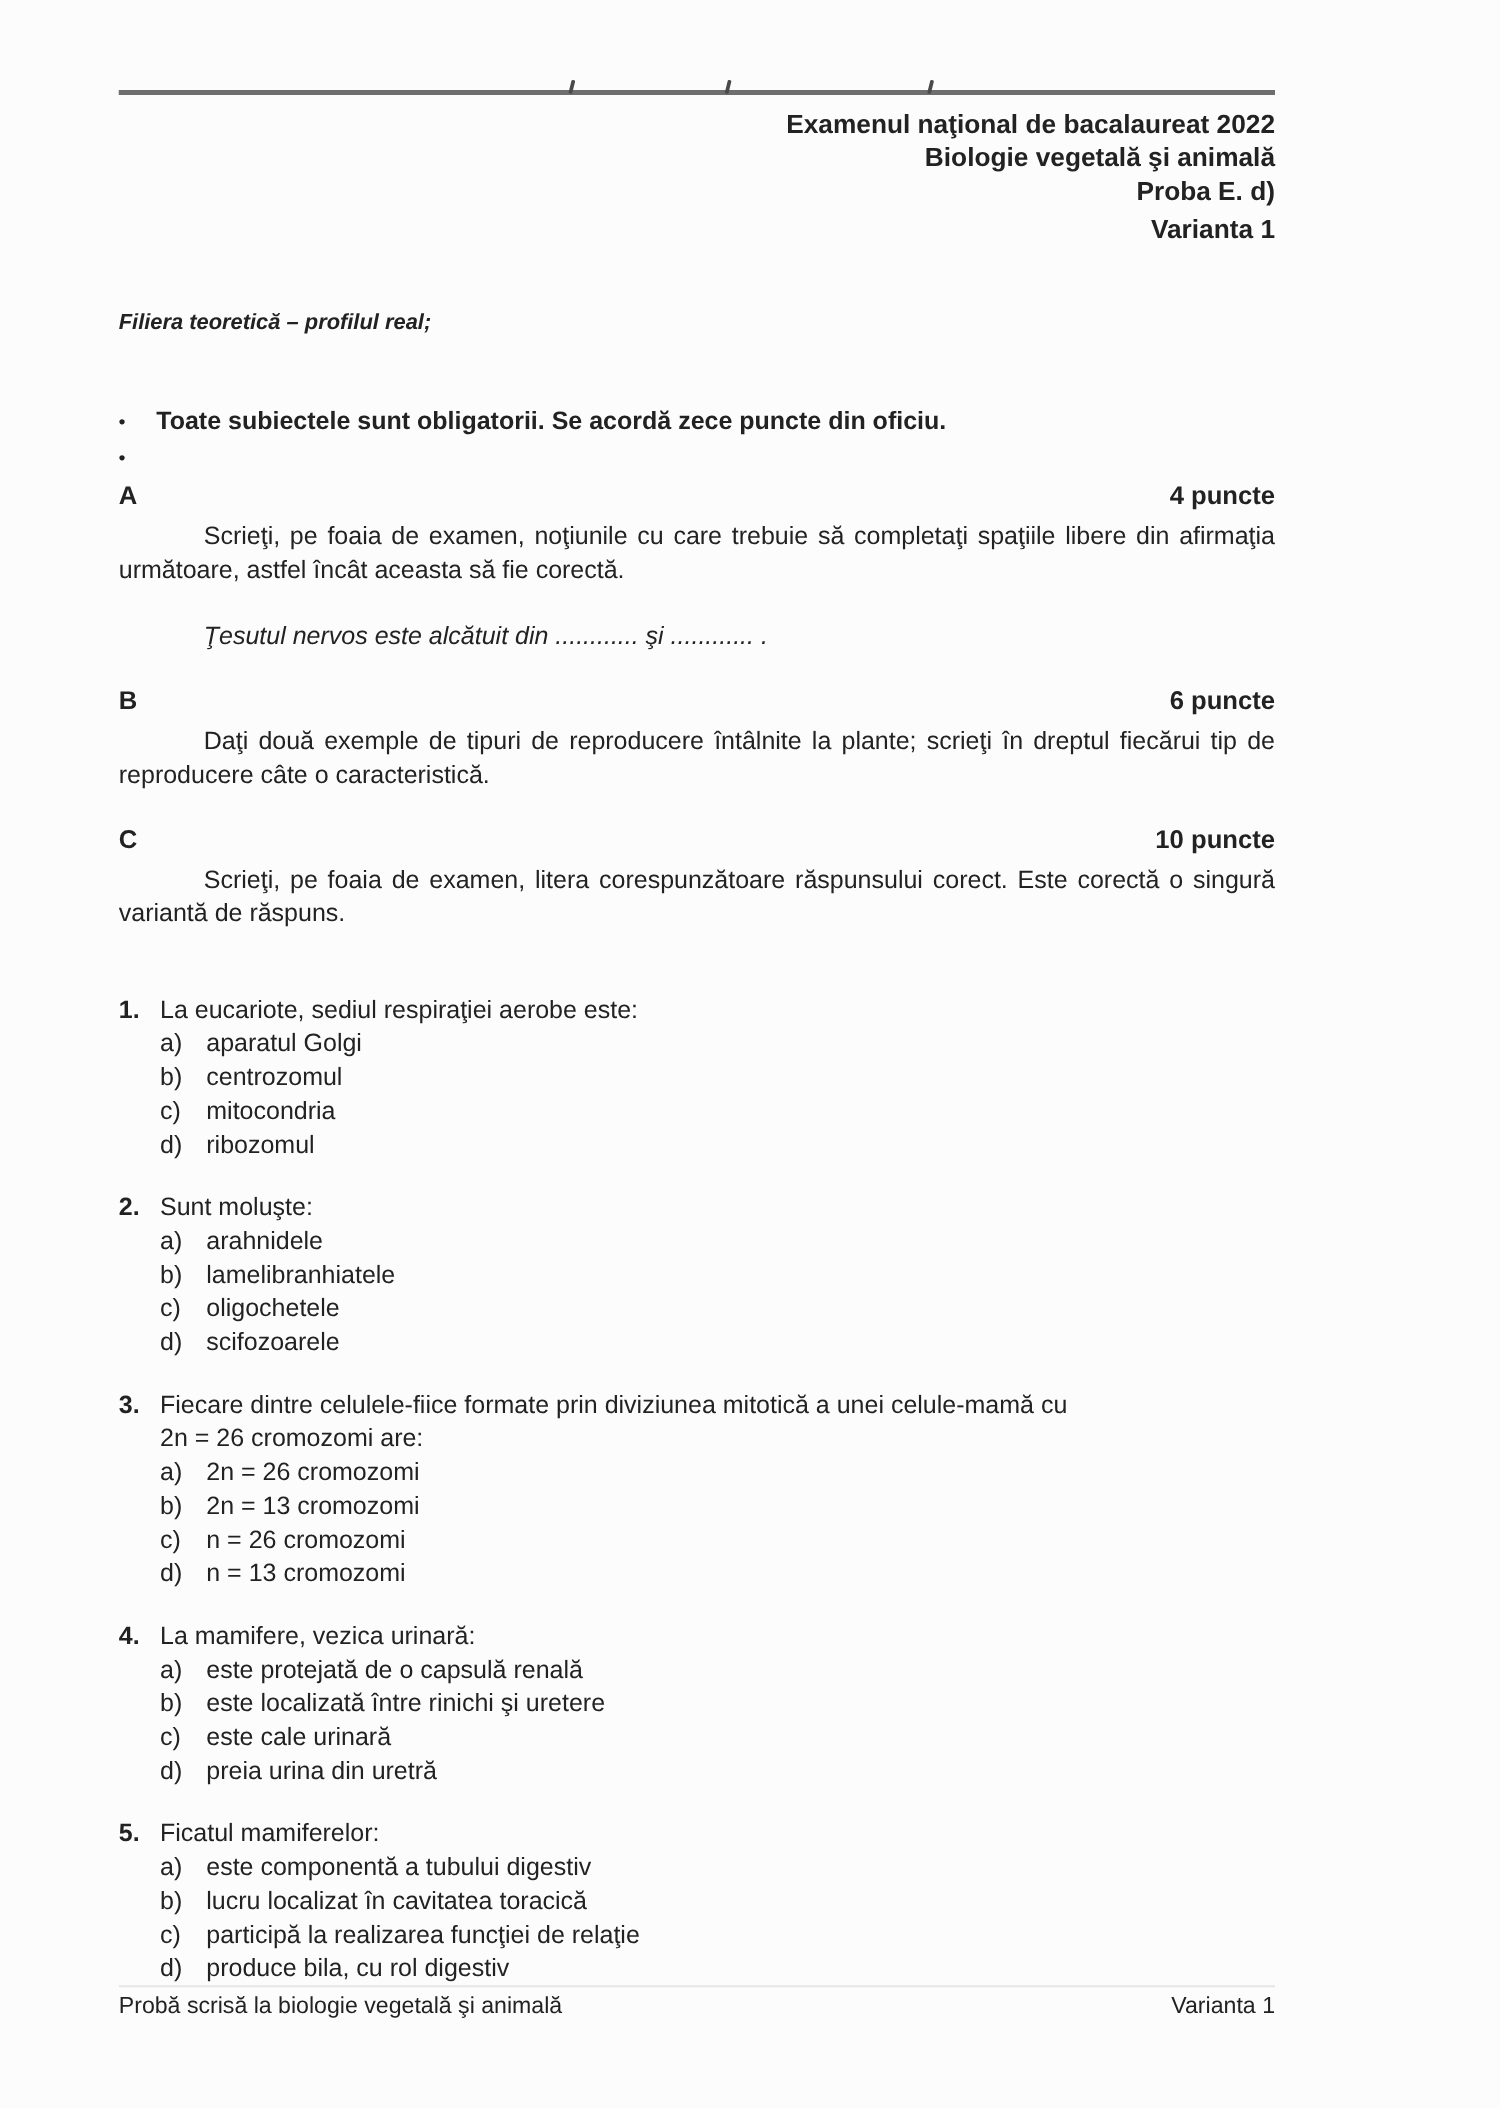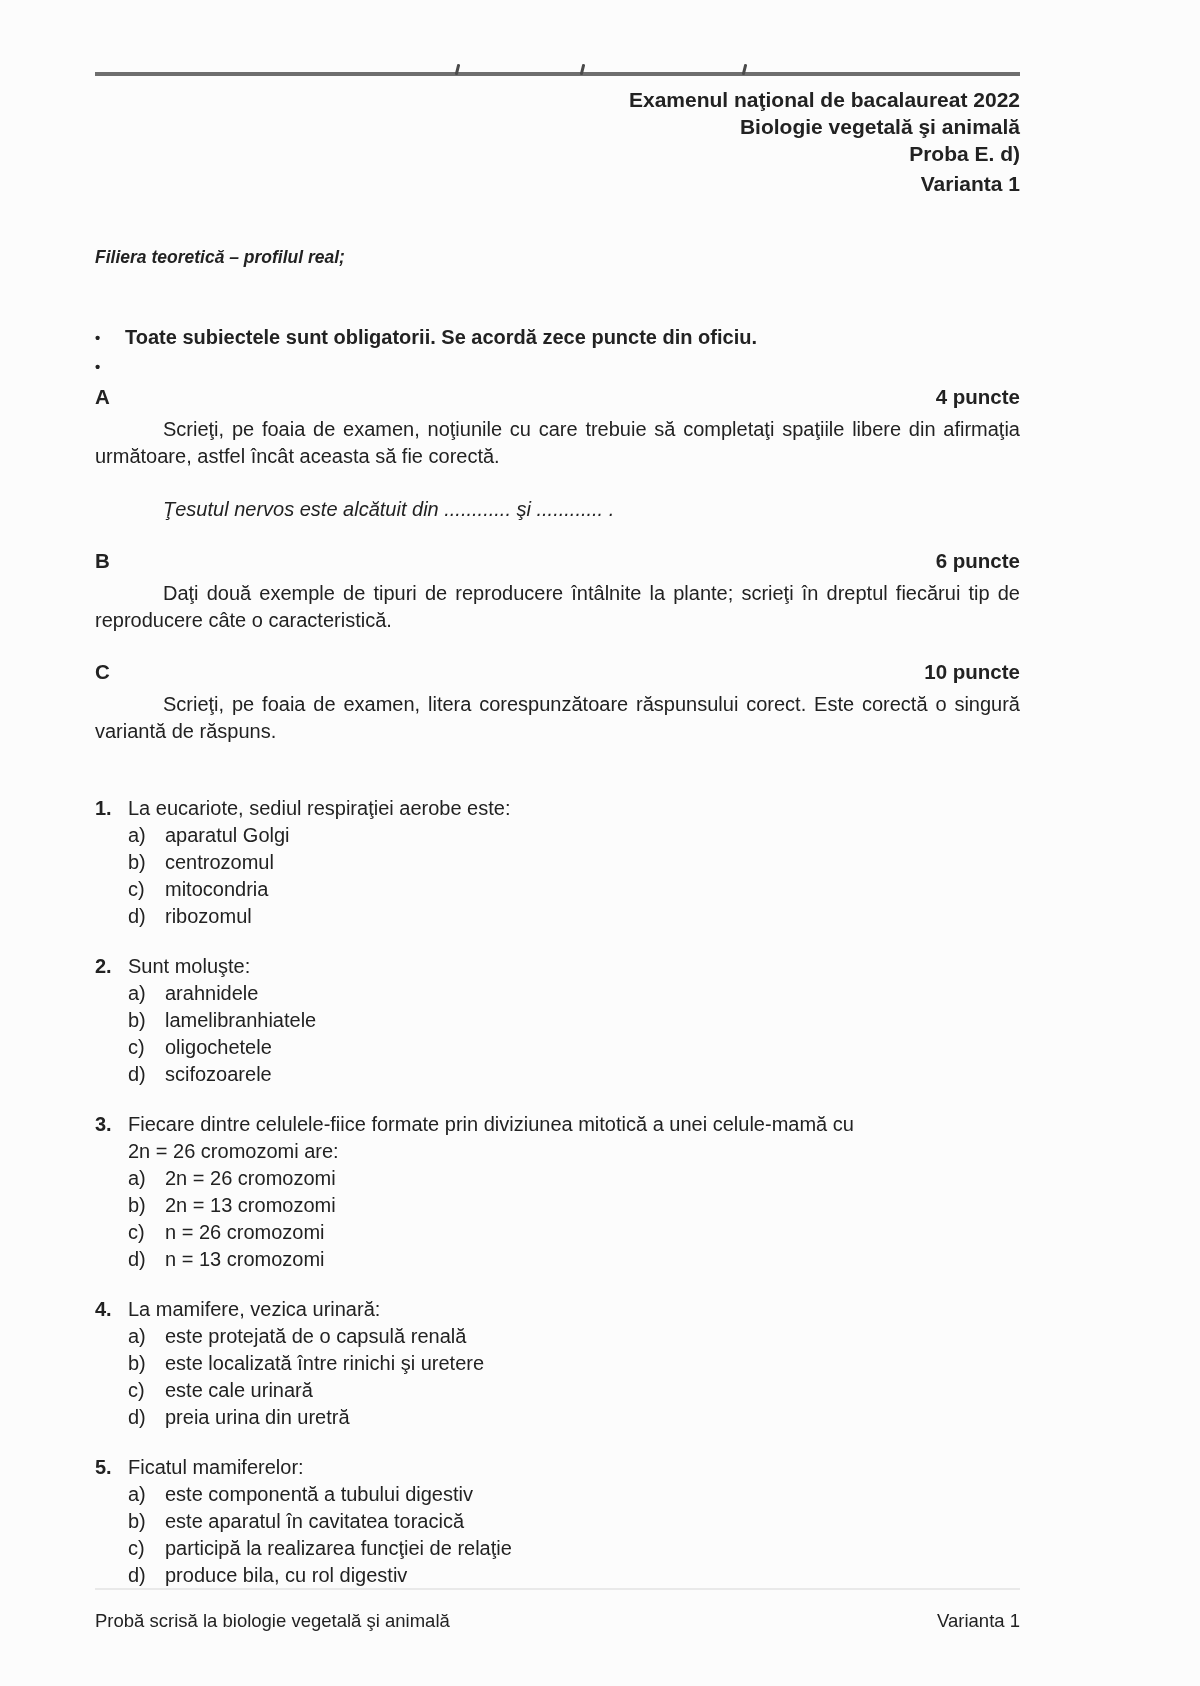--- a/index.html
+++ b/index.html
@@ -28,21 +28,21 @@
   .questions{margin-top:50px;}
   .question{margin-bottom:23px;}
   .q-row{display:flex;}
   .q-num{width:33px;flex:none;font-weight:bold;}
   .q-text{flex:1;}
   .q-line2{padding-left:33px;}
   .opt-row{display:flex;padding-left:33px;}
   .opt-letter{width:37px;flex:none;}
   .opt-text{flex:1;}
   .footer{position:absolute;left:95px;top:1588px;width:925px;
-    border-top:2px solid #e9e9e9;padding-top:18px;font-size:18.5px;line-height:25px;}
+    border-top:2px solid #e9e9e9;padding-top:1px;font-size:18.5px;line-height:25px;}
   .footer-row{display:flex;justify-content:space-between;}
   .footer-center{text-align:center;margin-top:2px;}
 </style>
 </head>
 <body>
 
 <div class="content">
 
   <div class="top-rule">
     <span class="tick tick1"></span>
@@ -191,21 +191,21 @@
       <div class="q-row">
         <span class="q-num">5.</span>
         <span class="q-text">Ficatul mamiferelor:</span>
       </div>
       <div class="opt-row">
         <span class="opt-letter">a)</span>
         <span class="opt-text">este componentă a tubului digestiv</span>
       </div>
       <div class="opt-row">
         <span class="opt-letter">b)</span>
-        <span class="opt-text">este aparatul în cavitatea toracică</span>
+        <span class="opt-text">lucru localizat în cavitatea toracică</span>
       </div>
       <div class="opt-row">
         <span class="opt-letter">c)</span>
         <span class="opt-text">participă la realizarea funcţiei de relaţie</span>
       </div>
       <div class="opt-row">
         <span class="opt-letter">d)</span>
         <span class="opt-text">produce bila, cu rol digestiv</span>
       </div>
     </div>

